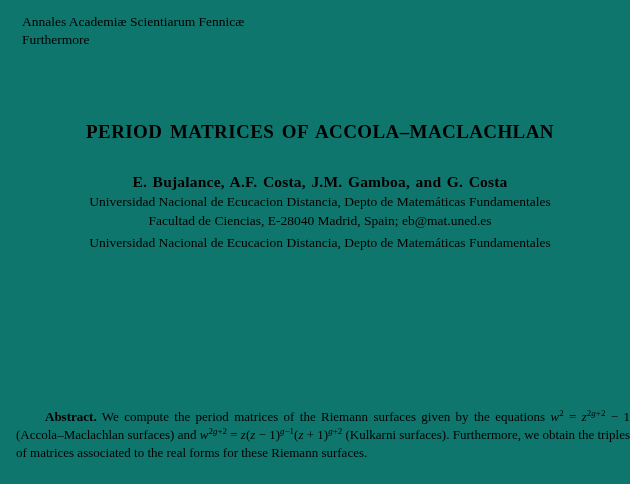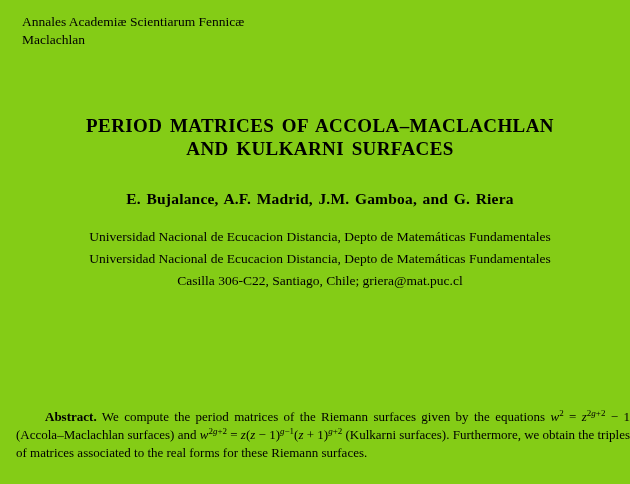--- a/index.html
+++ b/index.html
@@ -11,55 +11,55 @@
     width: 630px;
     height: 484px;
     color: #000000;
     font-family: "Liberation Serif", "DejaVu Serif", serif;
     -webkit-font-smoothing: antialiased;
   }
   .page {
     position: relative;
     width: 630px;
     height: 484px;
-    background: #84cc16;
+    background: #0f766e;
     overflow: hidden;
   }
   .journal-header {
     position: absolute;
     top: 13px;
     left: 22px;
     font-size: 13.5px;
     line-height: 17.5px;
     white-space: nowrap;
   }
   .center-block {
     position: absolute;
     top: 104px;
     left: 16px;
     width: 608px;
     text-align: center;
   }
   .paper-title {
-    margin: 10px;
+    margin: 16px;
     font-size: 19px;
     font-weight: bold;
     line-height: 23px;
     letter-spacing: 0.4px;
     word-spacing: 2.5px;
   }
   .authors-line {
     margin-top: 30px;
     font-size: 15.5px;
     font-weight: bold;
     letter-spacing: 0.2px;
     word-spacing: 1.5px;
   }
   .affiliations {
-    margin-top: 19px;
+    margin-top: 1px;
     font-size: 13.5px;
     line-height: 19px;
   }
   .affil-group {
     margin-bottom: 3px;
   }
   .abstract-paragraph {
     position: absolute;
     top: 392px;
     left: 0;
@@ -78,41 +78,40 @@
   .b { font-weight: bold; }
   .i { font-style: italic; }
 </style>
 </head>
 <body>
 
 <div class="page">
 
   <header class="journal-header">
     <div>Annales Academiæ Scientiarum Fennicæ</div>
-    <div>Maclachlan</div>
+    <div>Furthermore</div>
   </header>
 
   <div class="center-block">
     <h1 class="paper-title">
       <div>PERIOD MATRICES OF ACCOLA–MACLACHLAN</div>
-      <div>AND KULKARNI SURFACES</div>
     </h1>
 
-    <div class="authors-line">E. Bujalance, A.F. Madrid, J.M. Gamboa, and G. Riera</div>
+    <div class="authors-line">E. Bujalance, A.F. Costa, J.M. Gamboa, and G. Costa</div>
 
     <div class="affiliations">
       <div class="affil-group">
         <div>Universidad Nacional de Ecucacion Distancia, Depto de Matemáticas Fundamentales</div>
+        <div>Facultad de Ciencias, E-28040 Madrid, Spain; eb@mat.uned.es</div>
       </div>
       <div class="affil-group">
         <div>Universidad Nacional de Ecucacion Distancia, Depto de Matemáticas Fundamentales</div>
       </div>
       <div class="affil-group">
       </div>
       <div class="affil-group">
-        <div>Casilla 306-C22, Santiago, Chile; griera@mat.puc.cl</div>
       </div>
     </div>
   </div>
 
   <p class="abstract-paragraph"><span class="b">Abstract.</span><span>  We compute the period matrices of the Riemann surfaces given by the equations </span><span class="i">w</span><sup>2</sup><span> = </span><span class="i">z</span><sup>2</sup><sup class="i">g</sup><sup>+2</sup><span> − 1 (Accola–Maclachlan surfaces) and </span><span class="i">w</span><sup>2</sup><sup class="i">g</sup><sup>+2</sup><span> = </span><span class="i">z</span><span>(</span><span class="i">z</span><span> − 1)</span><sup class="i">g</sup><sup>−1</sup><span>(</span><span class="i">z</span><span> + 1)</span><sup class="i">g</sup><sup>+2</sup><span> (Kulkarni surfaces).  Furthermore, we obtain the triples of matrices associated to the real forms for these Riemann surfaces.</span></p>
 
 </div>
 
 </body></html>

